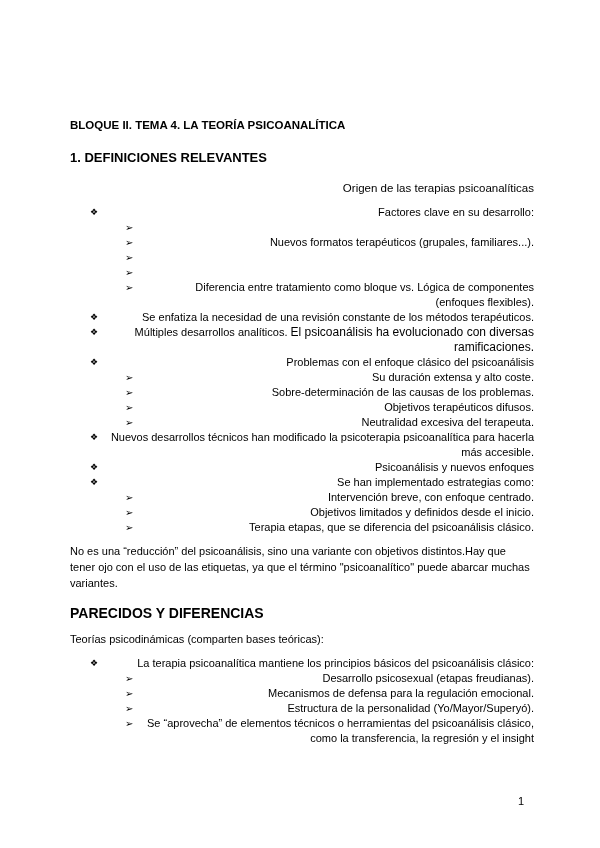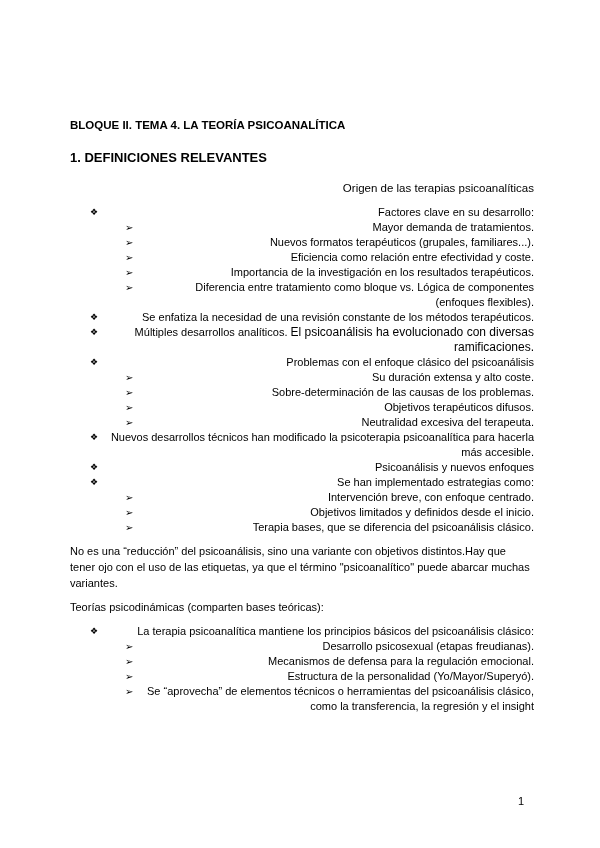--- a/index.html
+++ b/index.html
@@ -100,33 +100,30 @@
     <div class="h1">1. DEFINICIONES RELEVANTES</div>
     <div class="h3">Origen de las terapias psicoanalíticas</div>
 
     <ul class="list">
       <li class="l1">
         <span class="bullet">❖</span>
         <span class="t">Factores clave en su desarrollo:</span>
       </li>
       <li class="l2">
         <span class="bullet">➢</span>
-        <span class="t">Mayor demanda de tratamientos.</span>
       </li>
       <li class="l2">
         <span class="bullet">➢</span>
         <span class="t">Nuevos formatos terapéuticos (grupales, familiares...).</span>
       </li>
       <li class="l2">
         <span class="bullet">➢</span>
-        <span class="t">Eficiencia como relación entre efectividad y coste.</span>
-      </li>
-      <li class="l2">
-        <span class="bullet">➢</span>
-        <span class="t">Importancia de la investigación en los resultados terapéuticos.</span>
+      </li>
+      <li class="l2">
+        <span class="bullet">➢</span>
       </li>
       <li class="l2">
         <span class="bullet">➢</span>
         <span class="t">Diferencia entre tratamiento como bloque vs. Lógica de componentes (enfoques flexibles).</span>
       </li>
       <li class="l1">
         <span class="bullet">❖</span>
         <span class="t">Se enfatiza la necesidad de una revisión constante de los métodos terapéuticos.</span>
       </li>
       <li class="l1">
@@ -168,26 +165,27 @@
       <li class="l2">
         <span class="bullet">➢</span>
         <span class="t">Intervención breve, con enfoque centrado.</span>
       </li>
       <li class="l2">
         <span class="bullet">➢</span>
         <span class="t">Objetivos limitados y definidos desde el inicio.</span>
       </li>
       <li class="l2">
         <span class="bullet">➢</span>
-        <span class="t">Terapia bases, que se diferencia del psicoanálisis clásico.</span>
+        <span class="t">Terapia etapas, que se diferencia del psicoanálisis clásico.</span>
       </li>
     </ul>
 
     <p class="para">No es una “reducción” del psicoanálisis, sino una variante con objetivos distintos.Hay que tener ojo con el uso de las etiquetas, ya que el término "psicoanalítico" puede abarcar muchas variantes.</p>
 
+    <div class="h2">PARECIDOS Y DIFERENCIAS</div>
     <p class="para">Teorías psicodinámicas (comparten bases teóricas):</p>
 
     <ul class="list">
       <li class="l1">
         <span class="bullet">❖</span>
         <span class="t">La terapia psicoanalítica mantiene los principios básicos del psicoanálisis clásico:</span>
       </li>
       <li class="l2">
         <span class="bullet">➢</span>
         <span class="t">Desarrollo psicosexual (etapas freudianas).</span>

